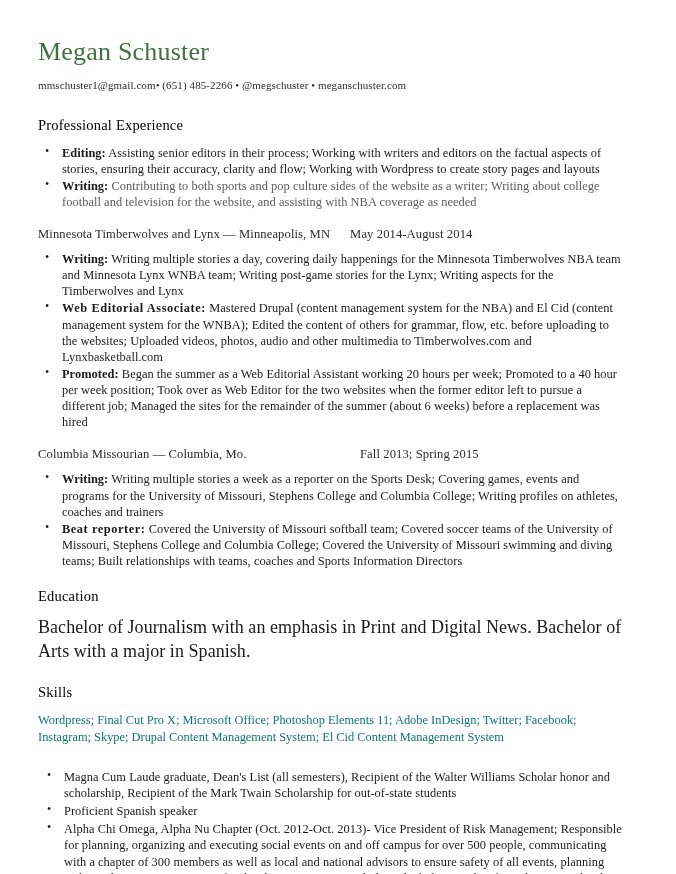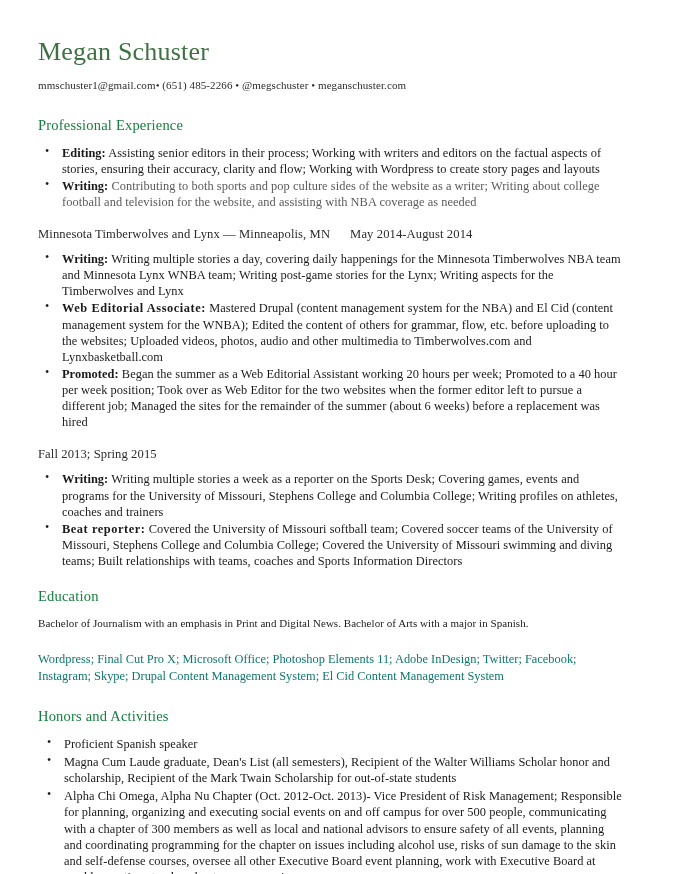--- a/index.html
+++ b/index.html
@@ -39,21 +39,21 @@
     margin: 0 0 26px 0;
     letter-spacing: 0.1px;
   }
   .contact .sep {
     letter-spacing: 0;
   }
 
   
   .section-heading {
     font-size: 14.5px;
-    color: #15803d;
+    color: #000000;
     margin: 18px 0 11px 0;
     font-weight: normal;
     letter-spacing: 0.2px;
   }
   .section {
     margin-bottom: 15px;
   }
 
   
   .entry-head {
@@ -111,21 +111,21 @@
   }
   li.muted .lead {
     color: #1a1a1a;
   }
   .spaced-lead .lead {
     letter-spacing: 0.55px;
   }
 
   
   .para {
-    font-size: 11px;
+    font-size: 18px;
     line-height: 1.32;
     color: #1a1a1a;
     margin: 0;
     letter-spacing: 0.05px;
   }
   .skills-body {
     font-size: 12.4px;
     line-height: 1.42;
     color: #0f766e;
     margin: 0;
@@ -175,40 +175,41 @@
       </div>
       <ul class="bullets">
         <li><span class="lead">Writing:</span> <span class="body">Writing multiple stories a day, covering daily happenings for the Minnesota Timberwolves NBA team and Minnesota Lynx WNBA team; Writing post-game stories for the Lynx; Writing aspects for the Timberwolves and Lynx</span></li>
         <li class="spaced-lead"><span class="lead">Web Editorial Associate:</span> <span class="body">Mastered Drupal (content management system for the NBA) and El Cid (content management system for the WNBA); Edited the content of others for grammar, flow, etc. before uploading to the websites; Uploaded videos, photos, audio and other multimedia to Timberwolves.com and Lynxbasketball.com</span></li>
         <li><span class="lead">Promoted:</span> <span class="body">Began the summer as a Web Editorial Assistant working 20 hours per week; Promoted to a 40 hour per week position; Took over as Web Editor for the two websites when the former editor left to pursue a different job; Managed the sites for the remainder of the summer (about 6 weeks) before a replacement was hired</span></li>
       </ul>
     </div>
 
     <div style="margin-top:17px;">
       <div class="entry-head tabbed">
+        <span class="org">Columbia Missourian — Columbia, Mo.</span>
         <span class="dates">Fall 2013; Spring 2015</span>
       </div>
       <ul class="bullets">
         <li><span class="lead">Writing:</span> <span class="body">Writing multiple stories a week as a reporter on the Sports Desk; Covering games, events and programs for the University of Missouri, Stephens College and Columbia College; Writing profiles on athletes, coaches and trainers</span></li>
         <li class="spaced-lead"><span class="lead">Beat reporter:</span> <span class="body">Covered the University of Missouri softball team; Covered soccer teams of the University of Missouri, Stephens College and Columbia College; Covered the University of Missouri swimming and diving teams; Built relationships with teams, coaches and Sports Information Directors</span></li>
       </ul>
     </div>
   </div>
 
   <div class="section sec-edu">
     <h2 class="section-heading">Education</h2>
     <p class="para edu-body">Bachelor of Journalism with an emphasis in Print and Digital News. Bachelor of Arts with a major in Spanish.</p>
   </div>
 
   <div class="section sec-skills">
+    <h2 class="section-heading">Skills</h2>
     <p class="skills-body">Wordpress; Final Cut Pro X; Microsoft Office; Photoshop Elements 11; Adobe InDesign; Twitter; Facebook; Instagram; Skype; Drupal Content Management System; El Cid Content Management System</p>
   </div>
 
   <div class="section sec-honors">
-    <h2 class="section-heading">Honors and Activities</h2>
     <ul class="bullets">
+      <li>Magna Cum Laude graduate, Dean's List (all semesters), Recipient of the Walter Williams Scholar honor and scholarship, Recipient of the Mark Twain Scholarship for out-of-state students</li>
       <li>Proficient Spanish speaker</li>
-      <li>Magna Cum Laude graduate, Dean's List (all semesters), Recipient of the Walter Williams Scholar honor and scholarship, Recipient of the Mark Twain Scholarship for out-of-state students</li>
       <li>Alpha Chi Omega, Alpha Nu Chapter (Oct. 2012-Oct. 2013)- Vice President of Risk Management; Responsible for planning, organizing and executing social events on and off campus for over 500 people, communicating with a chapter of 300 members as well as local and national advisors to ensure safety of all events, planning and coordinating programming for the chapter on issues including alcohol use, risks of sun damage to the skin and self-defense courses, oversee all other Executive Board event planning, work with Executive Board at weekly meetings to plan chapter programming.</li>
     </ul>
   </div>
 
 </div>
 
 </body></html>

